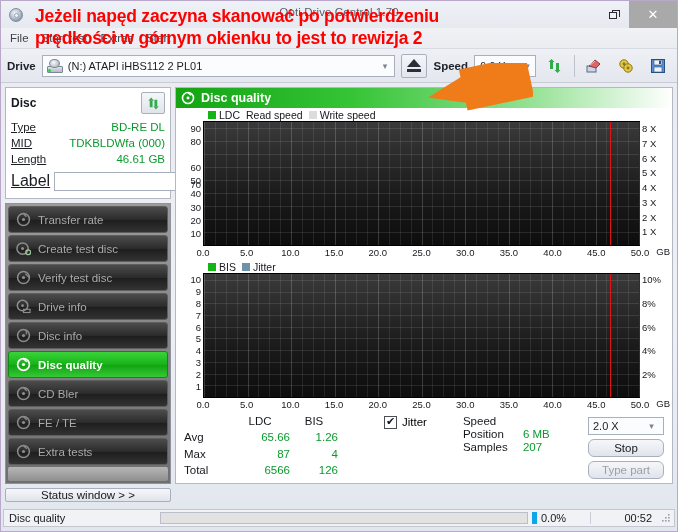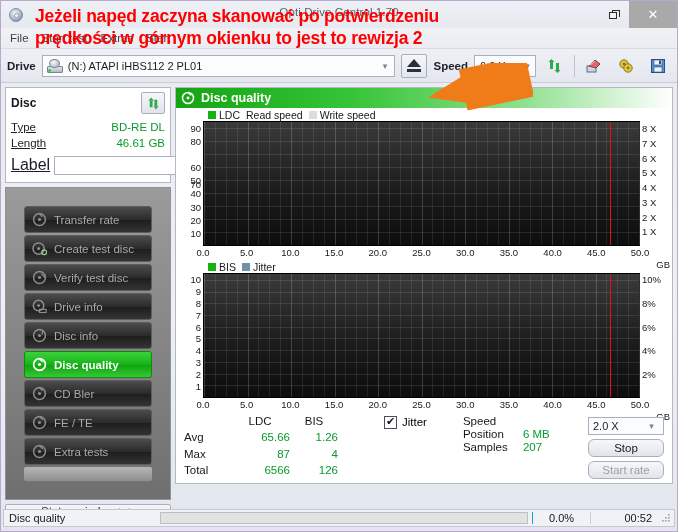--- a/index.html
+++ b/index.html
@@ -170,21 +170,21 @@
   }
   .cd-glyph::after {
     content: ""; position: absolute; left: 5px; top: 5px;
     width: 5px; height: 5px; border-radius: 50%;
     background: #f2f4f8; border: 1px solid #8c8830;
   }
   .nav-box {
     margin-top: 4px; flex: 1;
     background: linear-gradient(to bottom, #9b9b9b, #6f6f6f);
     border: 1px solid #8d939e;
-    padding: 18px;
+    padding: 2px;
     display: flex; flex-direction: column; gap: 2px;
   }
   .nav-item {
     height: 27px; display: flex; align-items: center; gap: 7px;
     padding-left: 7px;
     background: linear-gradient(to bottom, #4c4c4c 0%, #2b2b2b 50%, #1d1d1d 51%, #333333 100%);
     border: 1px solid #5d5d5d; border-radius: 3px;
     font-size: 11.5px; color: #a9a9a9;
   }
   .nav-item.active {
@@ -246,21 +246,21 @@
   .vgrid.minor { background: rgba(255,255,255,0.09); }
   .hgrid { left: 0; right: 0; top: auto; bottom: auto; height: 1px; background: rgba(255,255,255,0.10); }
   .capacity-line {
     position: absolute; top: 0; bottom: 0; width: 1.5px; background: #e31313;
   }
   .x-axis {
     position: relative; height: 14px; font-size: 9.5px; color: #15181d;
     margin-left: 27px; margin-right: 32px;
   }
   .x-tick { position: absolute; transform: translateX(-50%); top: 1px; white-space: nowrap; }
-  .x-unit { position: absolute; right: -30px; top: 13px; font-size: 9.5px; }
+  .x-unit { position: absolute; right: -30px; top: 0; font-size: 9.5px; }
   
   .stats {
     flex: 1; display: flex; padding: 3px 8px 4px 8px; position: relative;
     font-size: 11.5px; min-height: 0;
   }
   .stats-grid { display: grid; grid-template-columns: 46px 60px 48px; row-gap: 1px; }
   .st-head { text-align: center; color: #15181d; }
   .st-key { color: #15181d; }
   .st-val { text-align: right; color: #0a9a2e; }
   .jitter-box { margin-left: 46px; display: flex; align-items: flex-start; gap: 5px; padding-top: 1px; }
@@ -301,21 +301,21 @@
     position: absolute; left: 2px; right: 2px; bottom: 4px;
     height: 18px; display: flex; align-items: center;
     border: 1px solid #c2c7d0; background: #f1f2f5;
     font-size: 11px; color: #15181d;
   }
   .sb-label { width: 152px; padding-left: 5px; }
   .sb-progress-cell { flex: 1; display: flex; align-items: center; padding: 0 4px; }
   .sb-progress {
     flex: 1; height: 12px; background: #e2e2e2; border: 1px solid #b9bec7;
   }
-  .sb-pct { width: 58px; padding-left: 16px; border-left: 1px solid #0ea5e9; }
+  .sb-pct { width: 58px; padding-left: 4px; border-left: 5px solid #0ea5e9; }
   .sb-time { width: 70px; text-align: right; padding-right: 8px; border-left: 1px solid #c9ced6; }
   .sb-grip { width: 14px; display: flex; align-items: flex-end; }
   
   .overlay-text {
     position: absolute; left: 34px; top: 4px; width: 616px;
     font-size: 17.5px; font-weight: bold; color: #ff0000;
     line-height: 22px; letter-spacing: -0.2px;
     pointer-events: none;
   }
   .arrow { position: absolute; left: 412px; top: 62px; pointer-events: none; }
@@ -416,20 +416,24 @@
               <path d="M4 12 L4 5 L7 5 L7 12 Z" fill="#2faa4d"></path>
               <path d="M2.5 5 L5.5 1.5 L8.5 5 Z" fill="#2faa4d"></path>
               <path d="M9 4 L9 11 L12 11 L12 4 Z" fill="#2faa4d"></path>
               <path d="M8 11 L10.5 14.5 L13.5 11 Z" fill="#2faa4d"></path>
             </svg>
           </span>
         </div>
         <div class="disc-row">
           <span class="disc-key">Type</span>
           <span class="disc-val">BD-RE DL</span>
+        </div>
+        <div class="disc-row">
+          <span class="disc-key">MID</span>
+          <span class="disc-val">TDKBLDWfa (000)</span>
         </div>
         <div class="disc-row">
           <span class="disc-key">Length</span>
           <span class="disc-val">46.61 GB</span>
         </div>
         <div class="label-row">
           <span class="disc-key">Label</span>
           <input class="label-input" type="text" value="" style="">
           <span class="cd-btn">
             <span class="cd-glyph"></span>
@@ -766,21 +770,21 @@
           <span class="sp-key">Samples</span>
           <span class="sp-val">207</span>
         </div>
 
         <div class="ctrl-col">
           <div class="ctrl-combo">
             <span>2.0 X</span>
             <span class="combo-arrow">▾</span>
           </div>
           <div class="ctrl-btn">Stop</div>
-          <div class="ctrl-btn disabled">Start rate</div>
+          <div class="ctrl-btn disabled">Type part</div>
         </div>
       </div>
     </div>
   </div>
 
   <div class="statusbar">
     <span class="sb-label">Disc quality</span>
     <span class="sb-progress-cell">
       <span class="sb-progress" style="background: linear-gradient(to right, rgb(61, 187, 61) 0%, rgb(226, 226, 226) 0%);"></span>
     </span>

